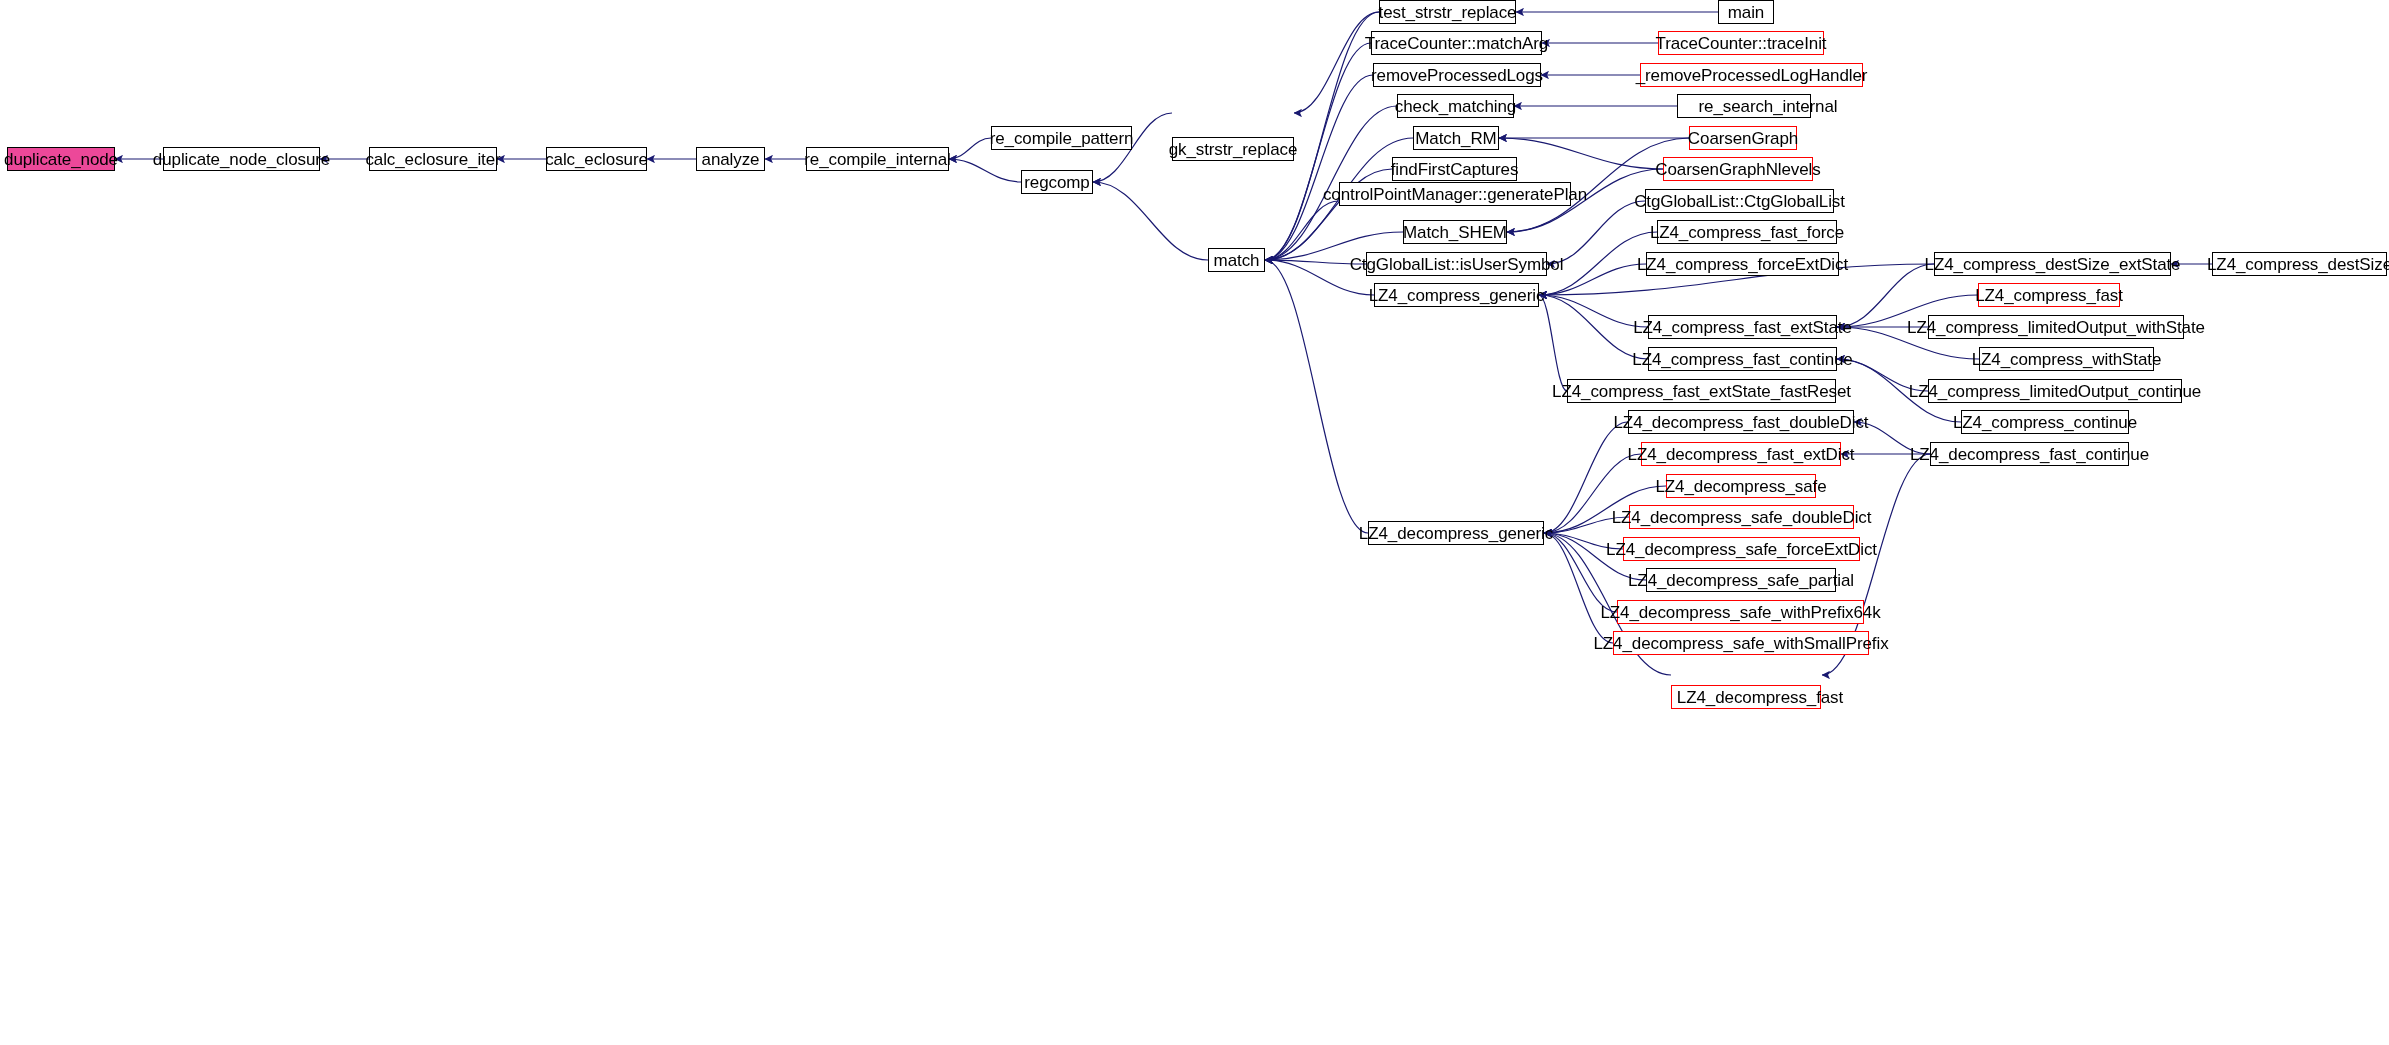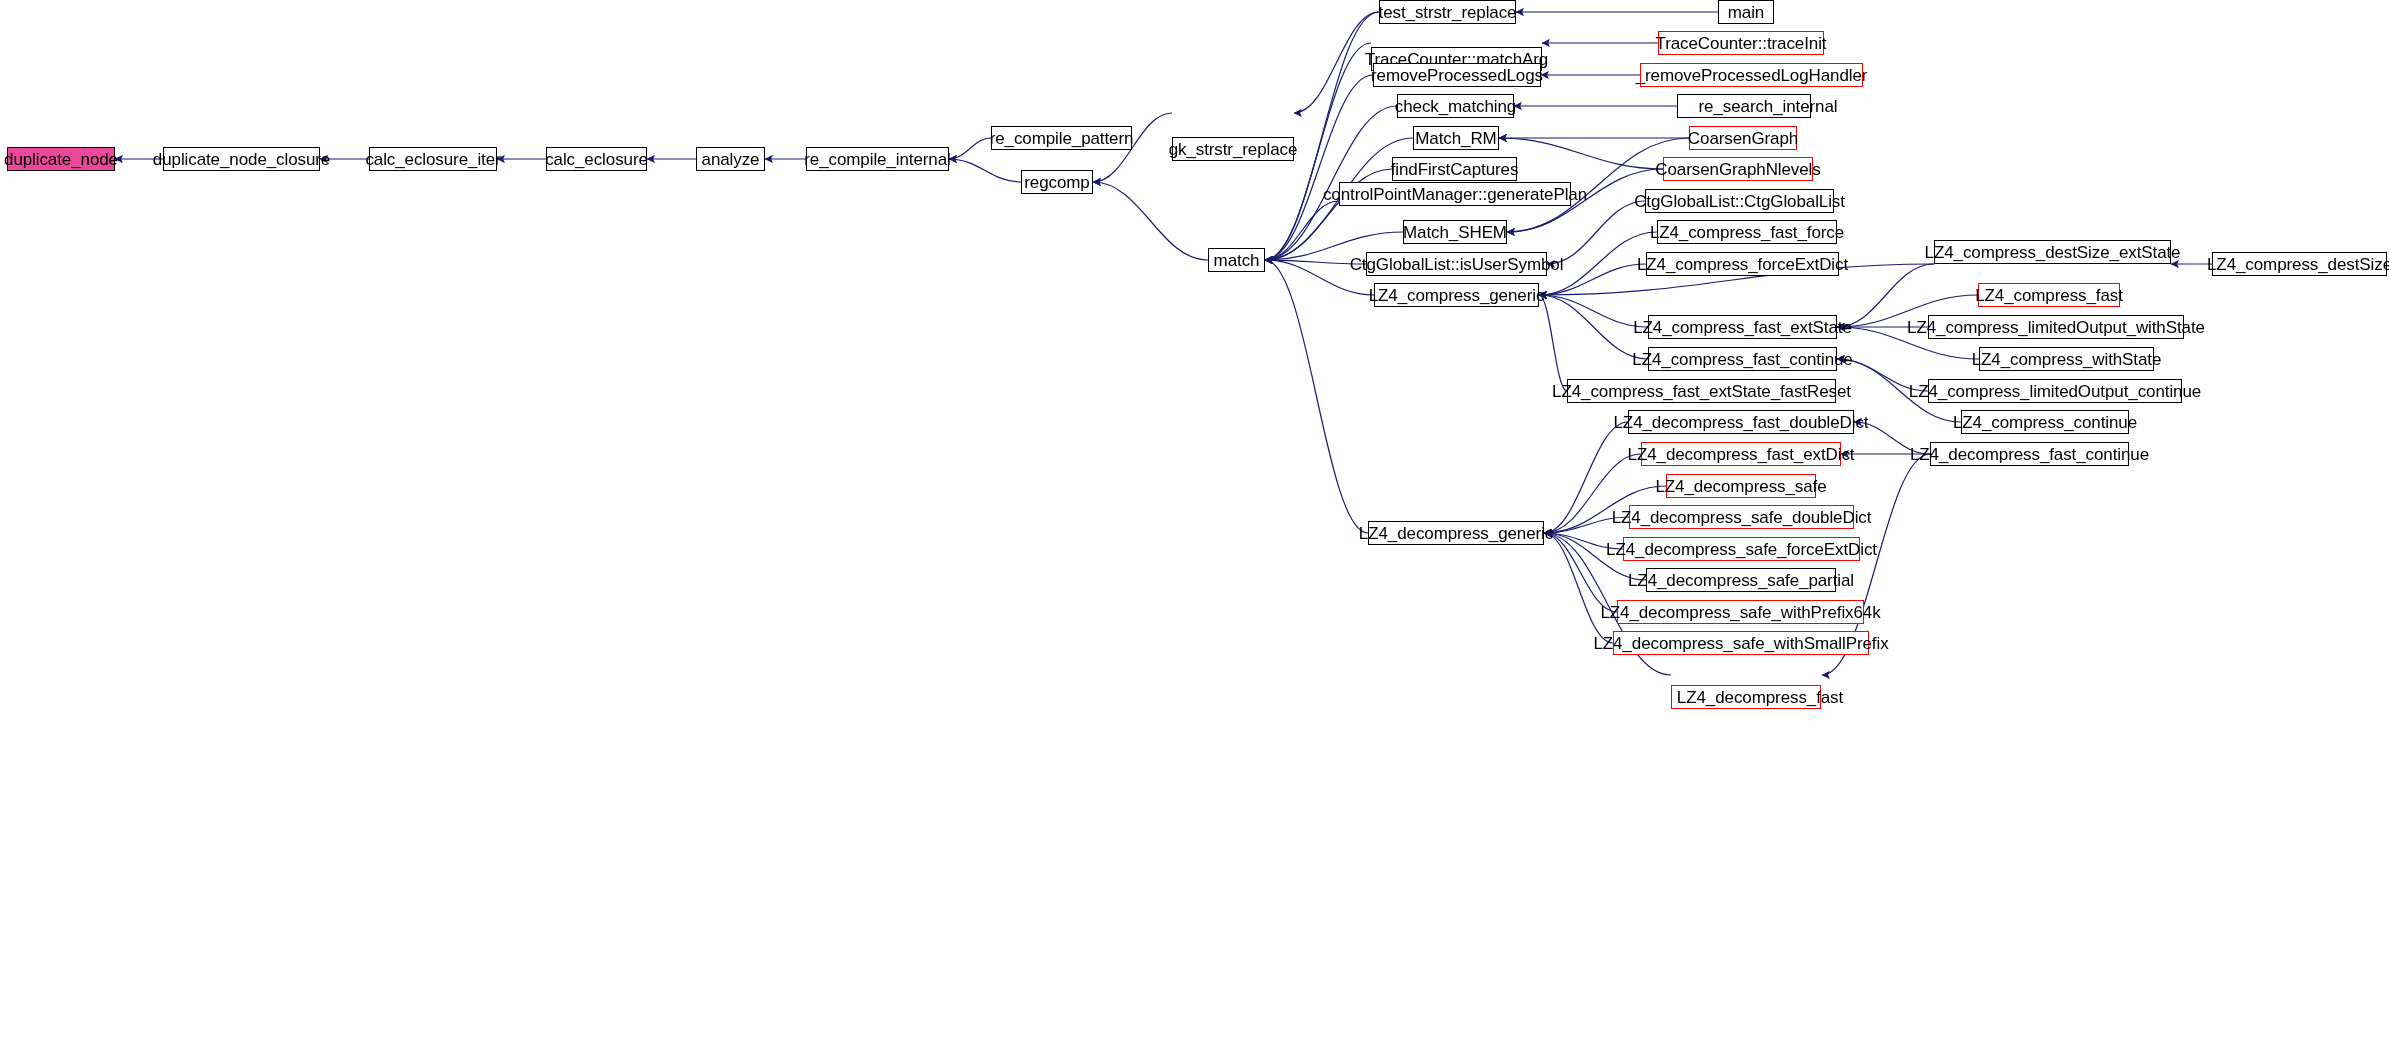--- a/index.html
+++ b/index.html
@@ -103,37 +103,37 @@
       <div class="node" style="left: 369px; top: 147px; width: 128px; height: 24px;">calc_eclosure_iter</div>
       <div class="node" style="left: 546px; top: 147px; width: 101px; height: 24px;">calc_eclosure</div>
       <div class="node" style="left: 696px; top: 147px; width: 69px; height: 24px;">analyze</div>
       <div class="node" style="left: 806px; top: 147px; width: 143px; height: 24px;">re_compile_internal</div>
       <div class="node" style="left: 991px; top: 126px; width: 141px; height: 24px;">re_compile_pattern</div>
       <div class="node" style="left: 1021px; top: 170px; width: 72px; height: 24px;">regcomp</div>
       <div class="node" style="left: 1172px; top: 101px; width: 122px; height: 24px; margin-top: 36px;">gk_strstr_replace</div>
       <div class="node" style="left: 1208px; top: 248px; width: 57px; height: 24px;">match</div>
       <div class="node" style="left: 1379px; top: 0px; width: 137px; height: 24px;">test_strstr_replace</div>
       <div class="node" style="left: 1718px; top: 0px; width: 56px; height: 24px;">main</div>
-      <div class="node" style="left: 1371px; top: 31px; width: 171px; height: 24px; margin-top: 16px;">TraceCounter::matchArg</div>
+      <div class="node" style="left: 1371px; top: 31px; width: 171px; height: 24px;">TraceCounter::matchArg</div>
       <div class="node red" style="left: 1658px; top: 31px; width: 166px; height: 24px;">TraceCounter::traceInit</div>
       <div class="node" style="left: 1373px; top: 63px; width: 168px; height: 24px;">removeProcessedLogs</div>
       <div class="node red" style="left: 1640px; top: 63px; width: 223px; height: 24px;">_removeProcessedLogHandler</div>
       <div class="node" style="left: 1397px; top: 94px; width: 117px; height: 24px;">check_matching</div>
       <div class="node" style="left: 1677px; top: 94px; width: 134px; height: 24px; padding-left: 48px;">re_search_internal</div>
       <div class="node" style="left: 1413px; top: 126px; width: 86px; height: 24px;">Match_RM</div>
       <div class="node red" style="left: 1689px; top: 126px; width: 108px; height: 24px;">CoarsenGraph</div>
       <div class="node" style="left: 1392px; top: 157px; width: 125px; height: 24px;">findFirstCaptures</div>
       <div class="node red" style="left: 1663px; top: 157px; width: 150px; height: 24px;">CoarsenGraphNlevels</div>
       <div class="node" style="left: 1339px; top: 182px; width: 232px; height: 24px;">controlPointManager::generatePlan</div>
       <div class="node" style="left: 1645px; top: 189px; width: 189px; height: 24px;">CtgGlobalList::CtgGlobalList</div>
       <div class="node" style="left: 1403px; top: 220px; width: 104px; height: 24px;">Match_SHEM</div>
       <div class="node" style="left: 1657px; top: 220px; width: 180px; height: 24px;">LZ4_compress_fast_force</div>
       <div class="node" style="left: 1366px; top: 252px; width: 181px; height: 24px;">CtgGlobalList::isUserSymbol</div>
       <div class="node" style="left: 1646px; top: 252px; width: 193px; height: 24px;">LZ4_compress_forceExtDict</div>
-      <div class="node" style="left: 1934px; top: 240px; width: 237px; height: 24px;">LZ4_compress_destSize_extState</div>
+      <div class="node" style="left: 1934px; top: 252px; width: 237px; height: 24px;">LZ4_compress_destSize_extState</div>
       <div class="node" style="left: 2212px; top: 252px; width: 175px; height: 24px;">LZ4_compress_destSize</div>
       <div class="node" style="left: 1374px; top: 283px; width: 165px; height: 24px;">LZ4_compress_generic</div>
       <div class="node red" style="left: 1978px; top: 283px; width: 142px; height: 24px;">LZ4_compress_fast</div>
       <div class="node" style="left: 1648px; top: 315px; width: 189px; height: 24px;">LZ4_compress_fast_extState</div>
       <div class="node" style="left: 1928px; top: 315px; width: 256px; height: 24px;">LZ4_compress_limitedOutput_withState</div>
       <div class="node" style="left: 1648px; top: 347px; width: 189px; height: 24px;">LZ4_compress_fast_continue</div>
       <div class="node" style="left: 1979px; top: 347px; width: 175px; height: 24px;">LZ4_compress_withState</div>
       <div class="node" style="left: 1567px; top: 379px; width: 269px; height: 24px;">LZ4_compress_fast_extState_fastReset</div>
       <div class="node" style="left: 1928px; top: 379px; width: 254px; height: 24px;">LZ4_compress_limitedOutput_continue</div>
       <div class="node" style="left: 1628px; top: 410px; width: 226px; height: 24px;">LZ4_decompress_fast_doubleDict</div>

